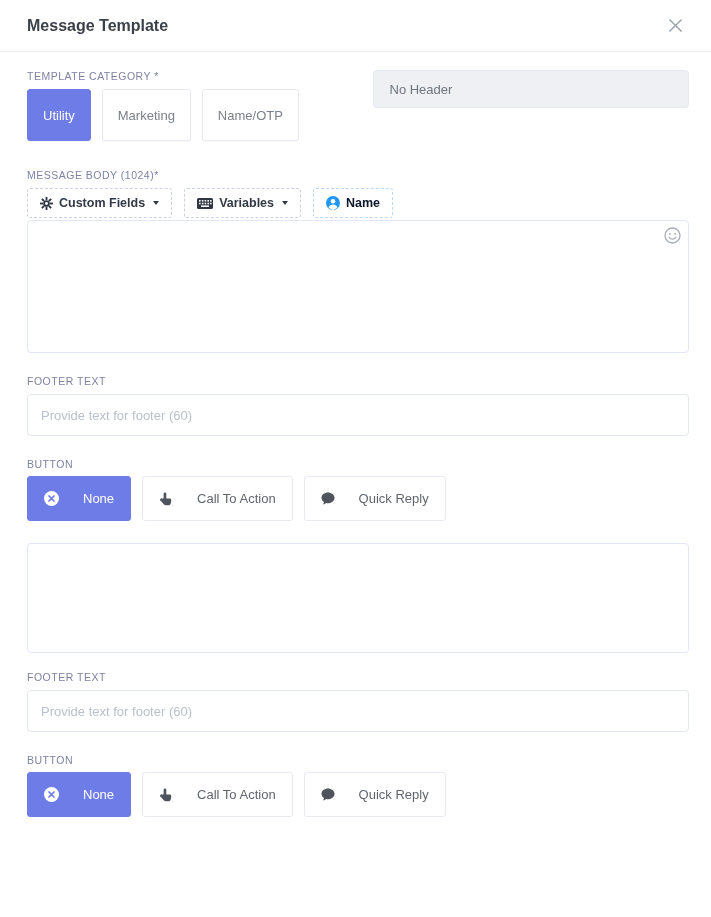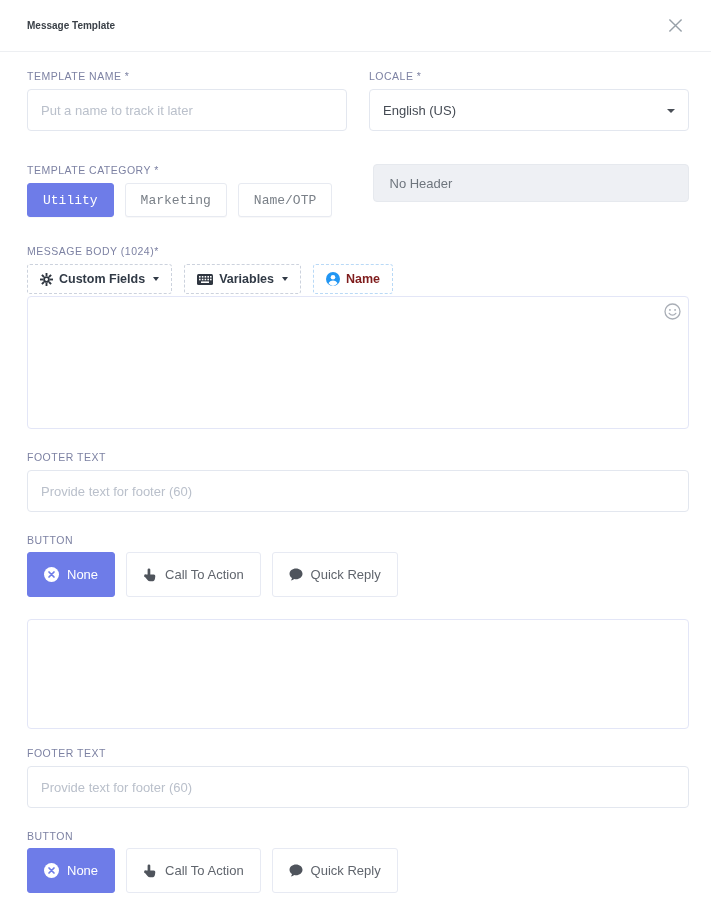--- a/index.html
+++ b/index.html
@@ -10,21 +10,21 @@
     width: 711px; height: 917px; background: #fff; margin: 0 auto;
     overflow: hidden;
   }
 
   
   .modal-header {
     height: 52px; padding: 0 24px 0 27px;
     display: flex; align-items: center; justify-content: space-between;
     border-bottom: 1px solid #edeff2;
   }
-  .modal-title { font-size: 10px; font-weight: 700; color: #3b4148; }
+  .modal-title { font-size: 16px; font-weight: 700; color: #3b4148; }
   .close-btn { background: none; border: none; cursor: pointer; line-height: 0; padding: 4px; }
 
   
   .modal-body { padding: 18px 22px 24px 27px; }
 
   .row2col { display: grid; grid-template-columns: 1fr 1fr; column-gap: 22px; }
   .mb-row1 { margin-bottom: 33px; }
   .mb-row2 { margin-bottom: 28px; gap: 29px; }
 
   .field-label {
@@ -51,55 +51,55 @@
   }
   .select-box .caret { position: absolute; right: 13px; top: 19px; }
 
   .disabled-box {
     height: 38px; background: #eef0f4; border: 1px solid #e6e9ee; border-radius: 4px;
     display: flex; align-items: center; padding: 0 16px; font-size: 13px; color: #6e757d;
   }
 
   .category-group { display: flex; gap: 11px; }
   .cat-btn {
-    height: 34px; padding: 7px 15px; background: #fff; border: 1px solid #e7eaf1;
+    height: 52px; padding: 7px 15px; background: #fff; border: 1px solid #e7eaf1;
     border-radius: 3px; font-size: 13px; color: #7a8088; display: inline-flex;
     align-items: center; cursor: pointer; box-shadow: 0 1px 1px rgba(20,30,60,.03);
-    font-family: Liberation Mono, monospace;
+    font-family: Liberation Sans, sans-serif;
   }
   .cat-btn.selected { background: #6e7ce8; border-color: #6e7ce8; color: #fff; }
 
   .toolbar { display: flex; gap: 12px; margin-bottom: 2px; }
   .tb-btn {
     height: 30px; padding: 0 12px; background: #fff; border: 1px dashed #ccd2dd;
     border-radius: 3px; display: inline-flex; align-items: center; gap: 6px;
     font-size: 12.5px; font-weight: 700; color: #313a46; cursor: pointer;
     font-family: "Liberation Sans", sans-serif;
   }
   .tb-btn .caret { border-top-color: #313a46; border-left-width: 3.5px; border-right-width: 3.5px; border-top-width: 4px; margin-left: 2px; }
-  .tb-btn.blue { border-color: #b9d9f6; color: #7f1d1d; }
+  .tb-btn.blue { border-color: #b9d9f6; color: #0f172a; }
 
   .ta-wrap { position: relative; }
   .body-ta {
     display: block; width: 100%; border: 1px solid #e3e6f7; border-radius: 4px;
     resize: none; padding: 10px 32px 10px 12px; font-size: 13px; color: #4b5058;
     outline: none; font-family: "Liberation Sans", sans-serif; background: #fff;
   }
   .ta1 { height: 133px; }
   .ta2 { height: 110px; }
   .emoji-btn { position: absolute; top: 7px; right: 8px; background: none; border: none; cursor: pointer; line-height: 0; padding: 0; }
 
   .mb22 { margin-bottom: 22px; }
   .mb18 { margin-bottom: 18px; }
   .btn-label { margin-bottom: 6px; }
 
   .btn-group { display: flex; gap: 11px; }
   .grp-btn {
     height: 45px; padding: 0 16px; background: #fff; border: 1px solid #e7eaf3;
-    border-radius: 3px; display: inline-flex; align-items: center; gap: 8px;
+    border-radius: 3px; display: inline-flex; align-items: center; gap: 24px;
     font-size: 13px; color: #60656d; cursor: pointer;
     font-family: "Liberation Sans", sans-serif;
   }
   .grp-btn.selected { background: #6e7ce8; border-color: #6e7ce8; color: #fff; }
   .icon { line-height: 0; display: inline-flex; }
 </style>
 </head>
 <body>
 
 <div class="modal">
@@ -110,33 +110,20 @@
       <span class="icon">
         <svg width="15" height="15" viewBox="0 0 16 16">
             <path d="M1.5 1.5l13 13M14.5 1.5l-13 13" stroke="#97a0a8" stroke-width="1.5" fill="none"></path>
           </svg>
       </span>
     </button>
   </div>
 
   <div class="modal-body">
 
-    <div class="row2col mb-row1">
-      <div>
-        <label class="field-label">TEMPLATE NAME *</label>
-        <input class="text-input" type="text" placeholder="Put a name to track it later" style="">
-      </div>
-      <div>
-        <label class="field-label">LOCALE *</label>
-        <div class="select-box">
-          <span>English (US)</span>
-          <span class="caret"></span>
-        </div>
-      </div>
-    </div>
 
     <div class="row2col mb-row2">
       <div>
         <label class="field-label">TEMPLATE CATEGORY *</label>
         <div class="category-group">
           <button class="cat-btn selected">Utility</button>
           <button class="cat-btn">Marketing</button>
           <button class="cat-btn">Name/OTP</button>
         </div>
       </div>

